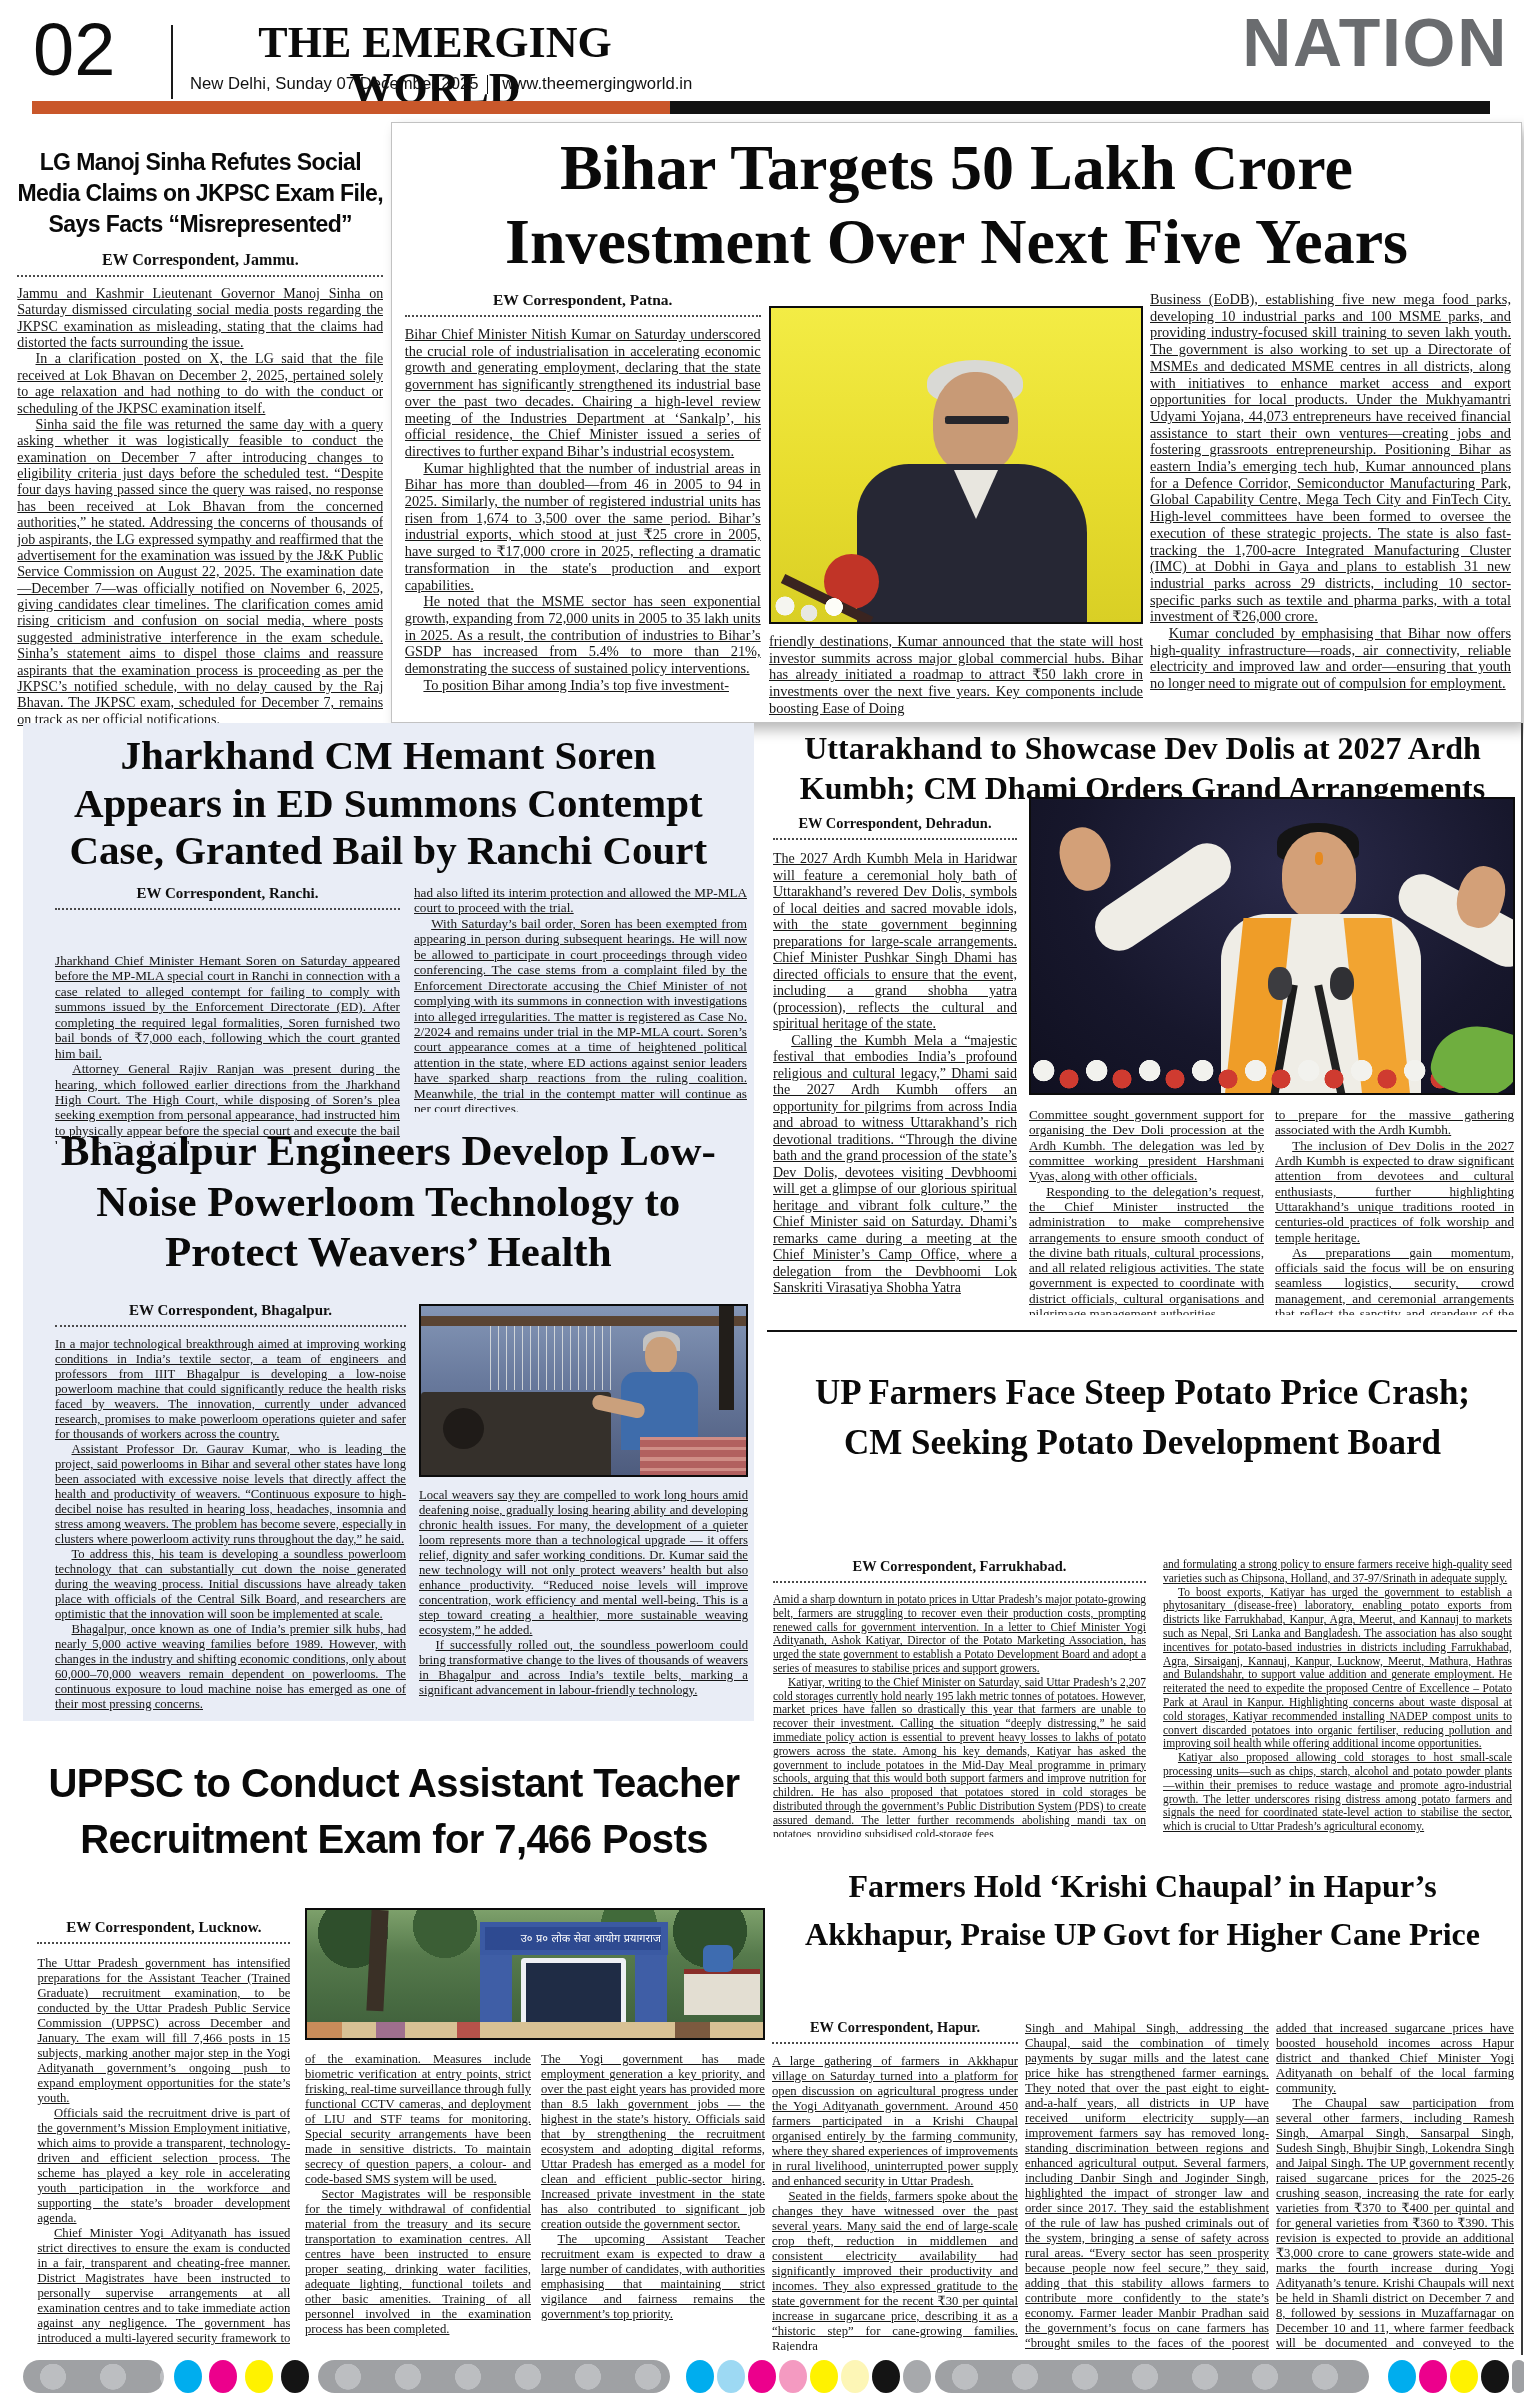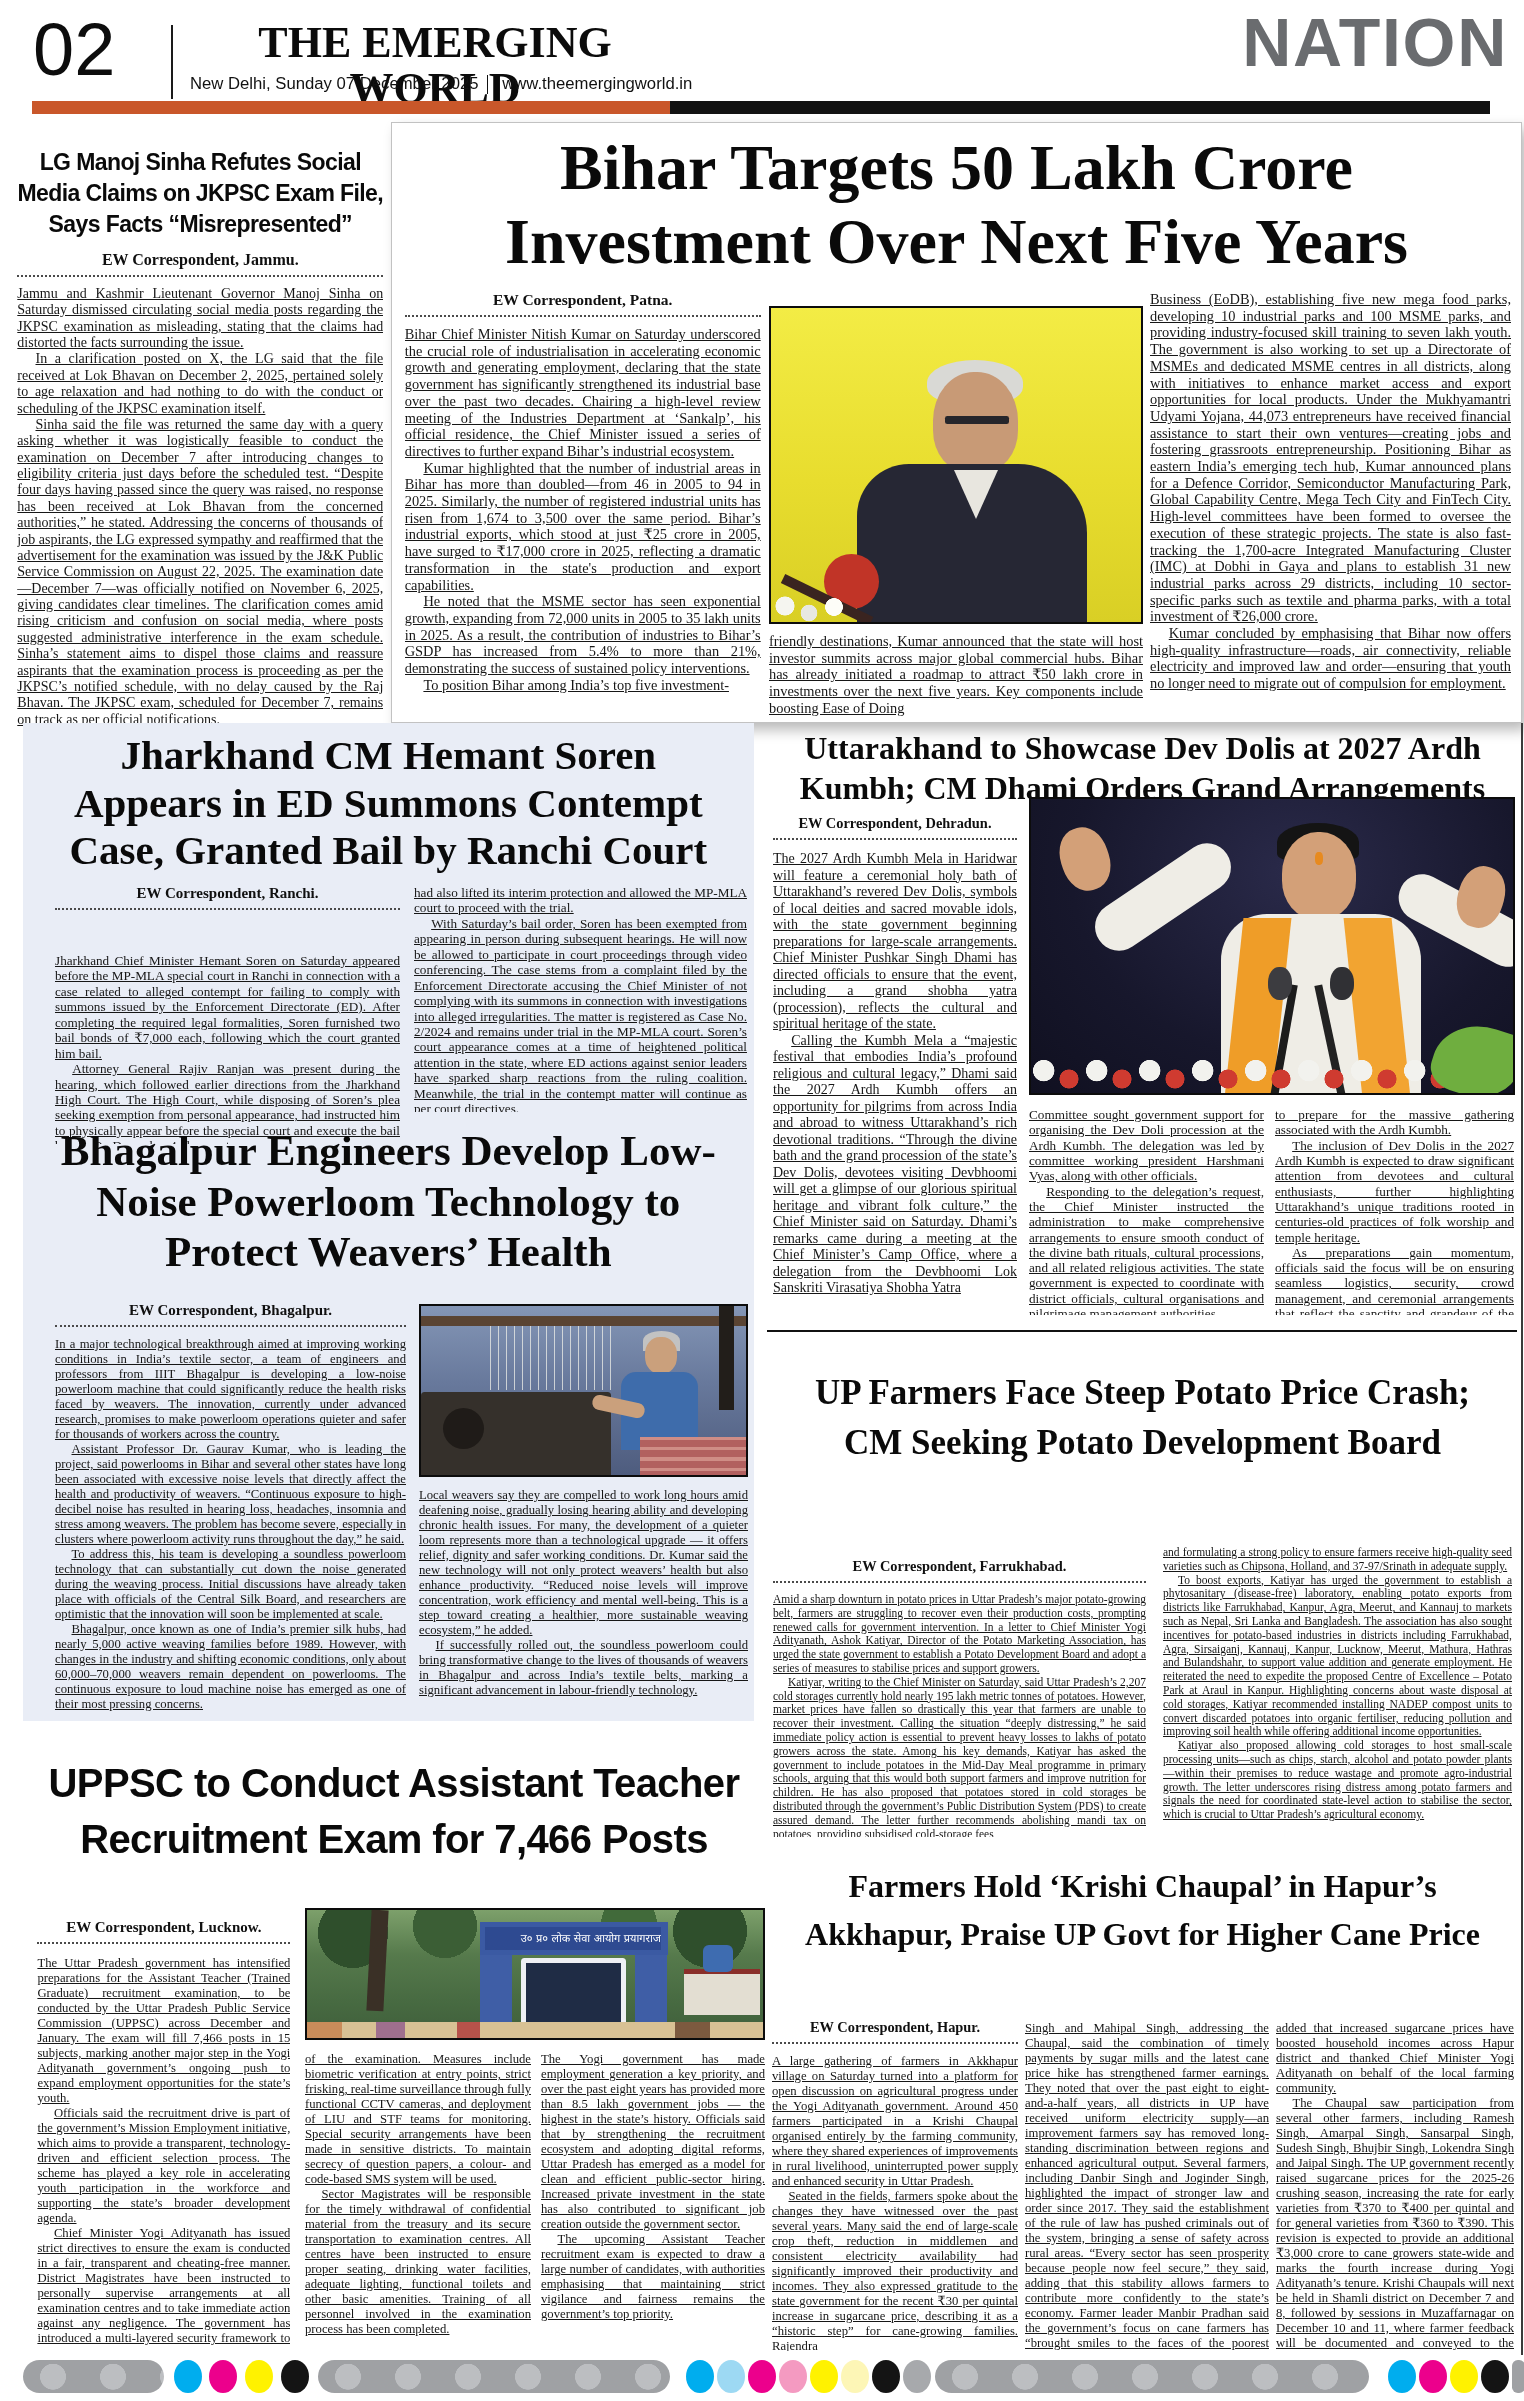--- a/index.html
+++ b/index.html
@@ -73,21 +73,21 @@
   #uk-photo{left:264px;top:74px;width:486px;height:298px;}
   #uk-col2{position:absolute;left:264px;top:384px;width:235px;height:208px;font-size:13.2px;line-height:1.16;}
   #uk-col3{position:absolute;left:510px;top:384px;width:239px;height:208px;font-size:13.2px;line-height:1.16;}
 
   
   #a-potato{position:absolute;left:765px;top:1323px;width:755px;height:518px;}
   #pt-rule{position:absolute;left:2.3px;top:7px;width:750px;height:2.3px;background:#111;}
   #pt-hl{position:absolute;left:0;width:755px;top:45px;font-size:35px;line-height:1.42;}
   #pt-by{position:absolute;left:8px;top:235px;width:373px;font-size:14.4px;}
   #pt-col1{position:absolute;left:8px;top:270px;width:373px;height:244px;font-size:11.5px;line-height:1.2;}
-  #pt-col2{position:absolute;left:398px;top:223px;width:349px;height:277px;font-size:11.5px;line-height:1.2;}
+  #pt-col2{position:absolute;left:398px;top:235px;width:349px;height:277px;font-size:11.5px;line-height:1.2;}
 
   
   #a-uppsc{position:absolute;left:23px;top:1726px;width:742px;height:628px;}
   #up-hl{position:absolute;left:0;width:742px;top:7px;font-size:40px;line-height:1.4;letter-spacing:-0.6px;}
   #up-by{position:absolute;left:14.4px;top:193px;width:253px;font-size:15px;}
   #up-col1{position:absolute;left:14.4px;top:230px;width:253px;height:392px;font-size:12.7px;line-height:1.18;}
   #up-photo{left:282px;top:182px;width:460px;height:132px;}
   #up-col2{position:absolute;left:282px;top:326px;width:226px;height:297px;font-size:12.7px;line-height:1.18;}
   #up-col3{position:absolute;left:518px;top:326px;width:224px;height:297px;font-size:12.7px;line-height:1.18;}
 

